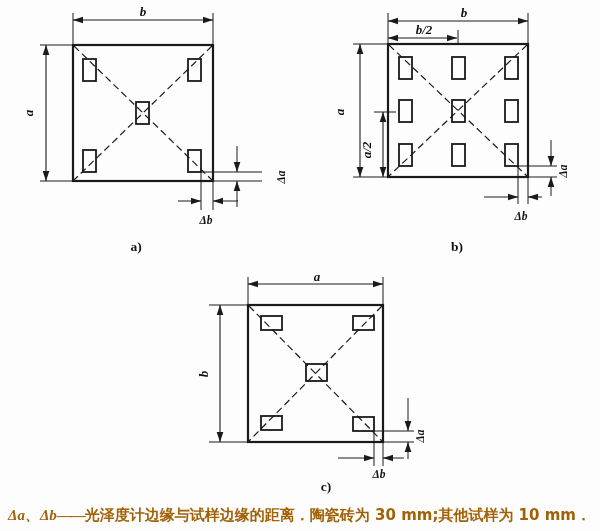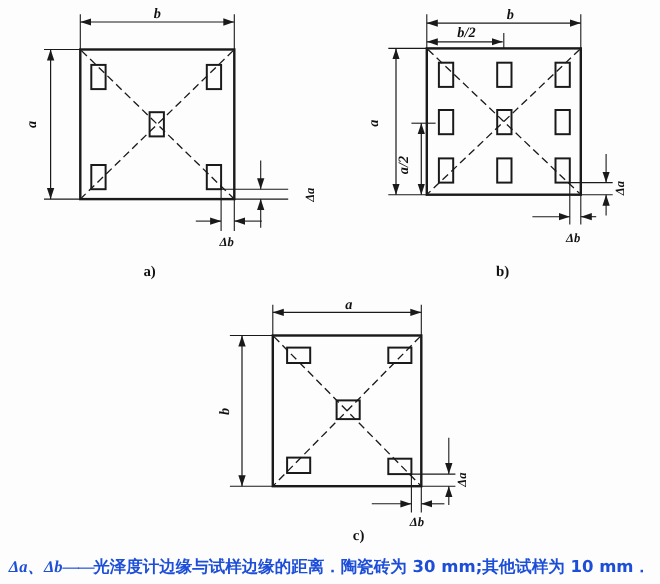--- a/index.html
+++ b/index.html
@@ -13,21 +13,21 @@
   .thick{stroke:#1a1a1a;stroke-width:2.2;fill:none;}
   .mrect{stroke:#1a1a1a;stroke-width:1.8;fill:#fdfdfd;}
   .dash{stroke:#1a1a1a;stroke-width:1.2;fill:none;stroke-dasharray:7 4;}
   text{fill:#111;}
   .dimlabel{font:italic bold 13px "Liberation Serif", serif;}
   .dlabel{font:italic bold 11.5px "Liberation Serif", serif;}
   .sublabel{font:bold 13.5px "Liberation Serif", serif;}
   .caption{
     position:absolute;left:8px;top:505px;width:588px;
     font-weight:bold;font-size:15px;line-height:20px;
-    font-family:"DejaVu Sans", sans-serif;color:#1d4ed8;white-space:nowrap;
+    font-family:"DejaVu Sans", sans-serif;color:#a16207;white-space:nowrap;
   }
   .caption .term{font-family:"Liberation Serif", serif;font-style:italic;font-size:15px;}
   .caption .dash{font-family:"Liberation Serif", serif;font-style:normal;letter-spacing:-1px;}
 </style>
 </head>
 <body>
 
 <svg width="600" height="505" viewBox="0 0 600 505">
   <defs>
     <marker id="arr" viewBox="0 0 9 7" refX="9" refY="3.5" markerWidth="10" markerHeight="8" markerUnits="userSpaceOnUse" orient="auto-start-reverse">

